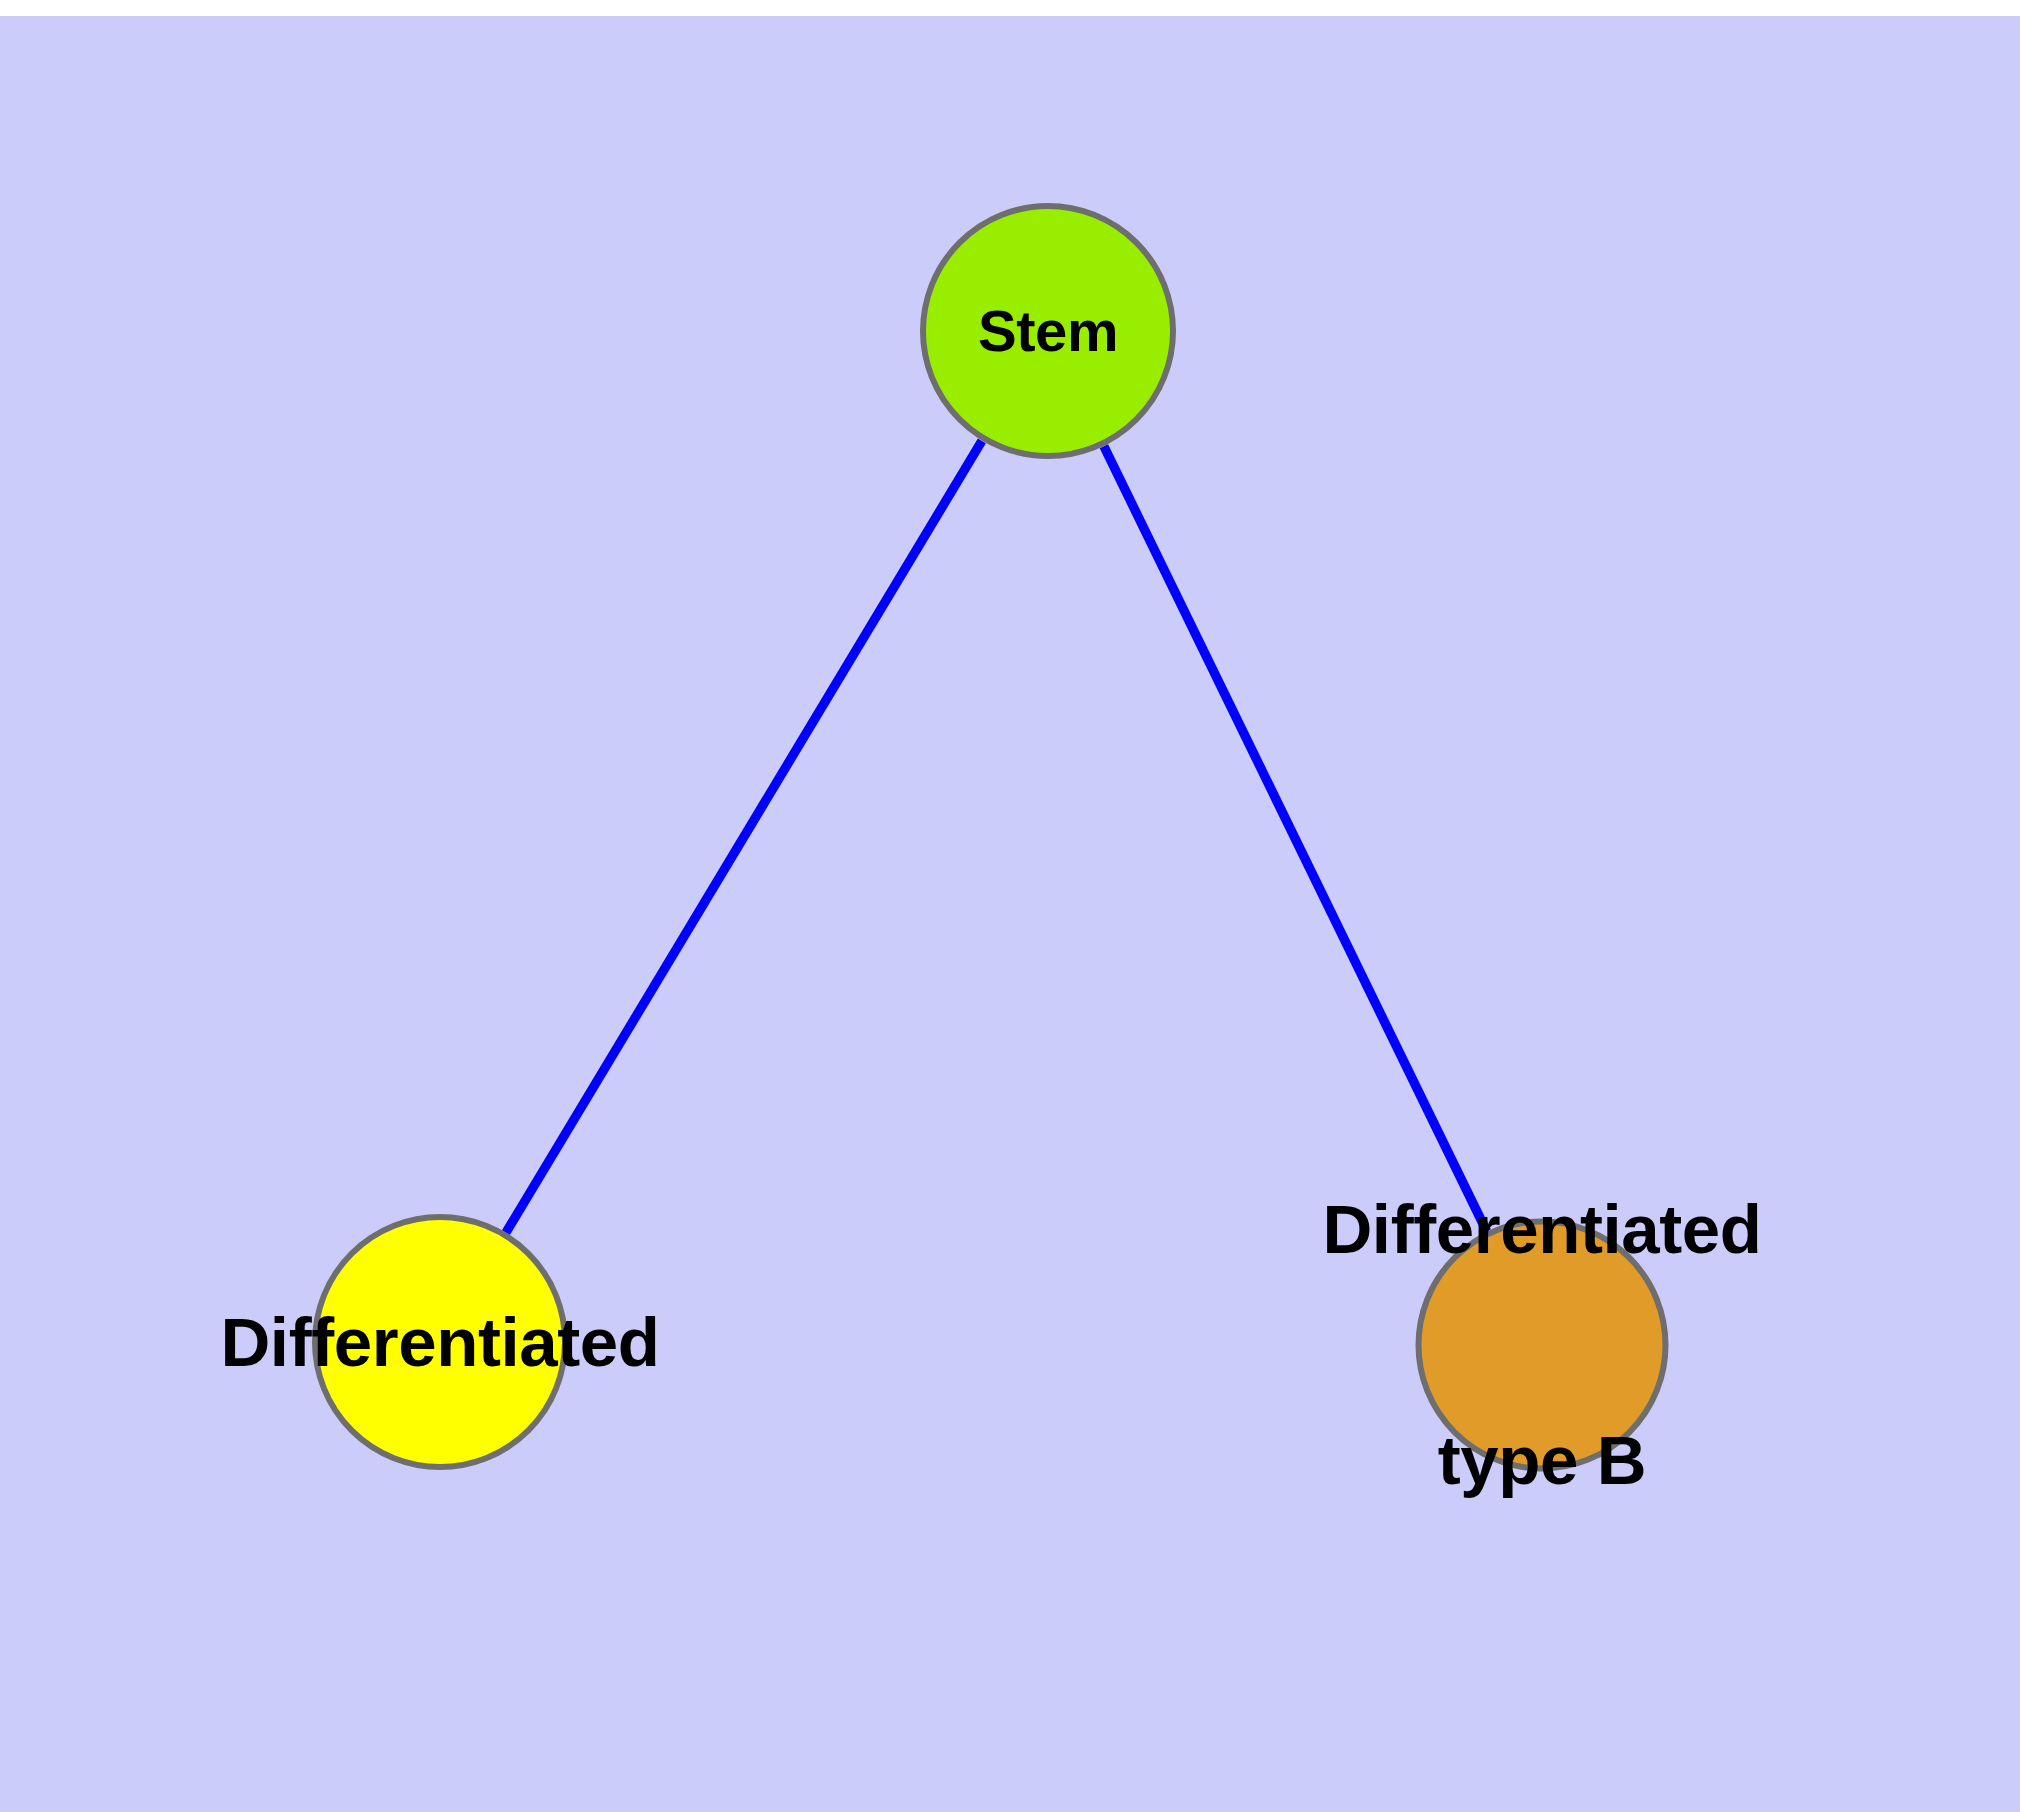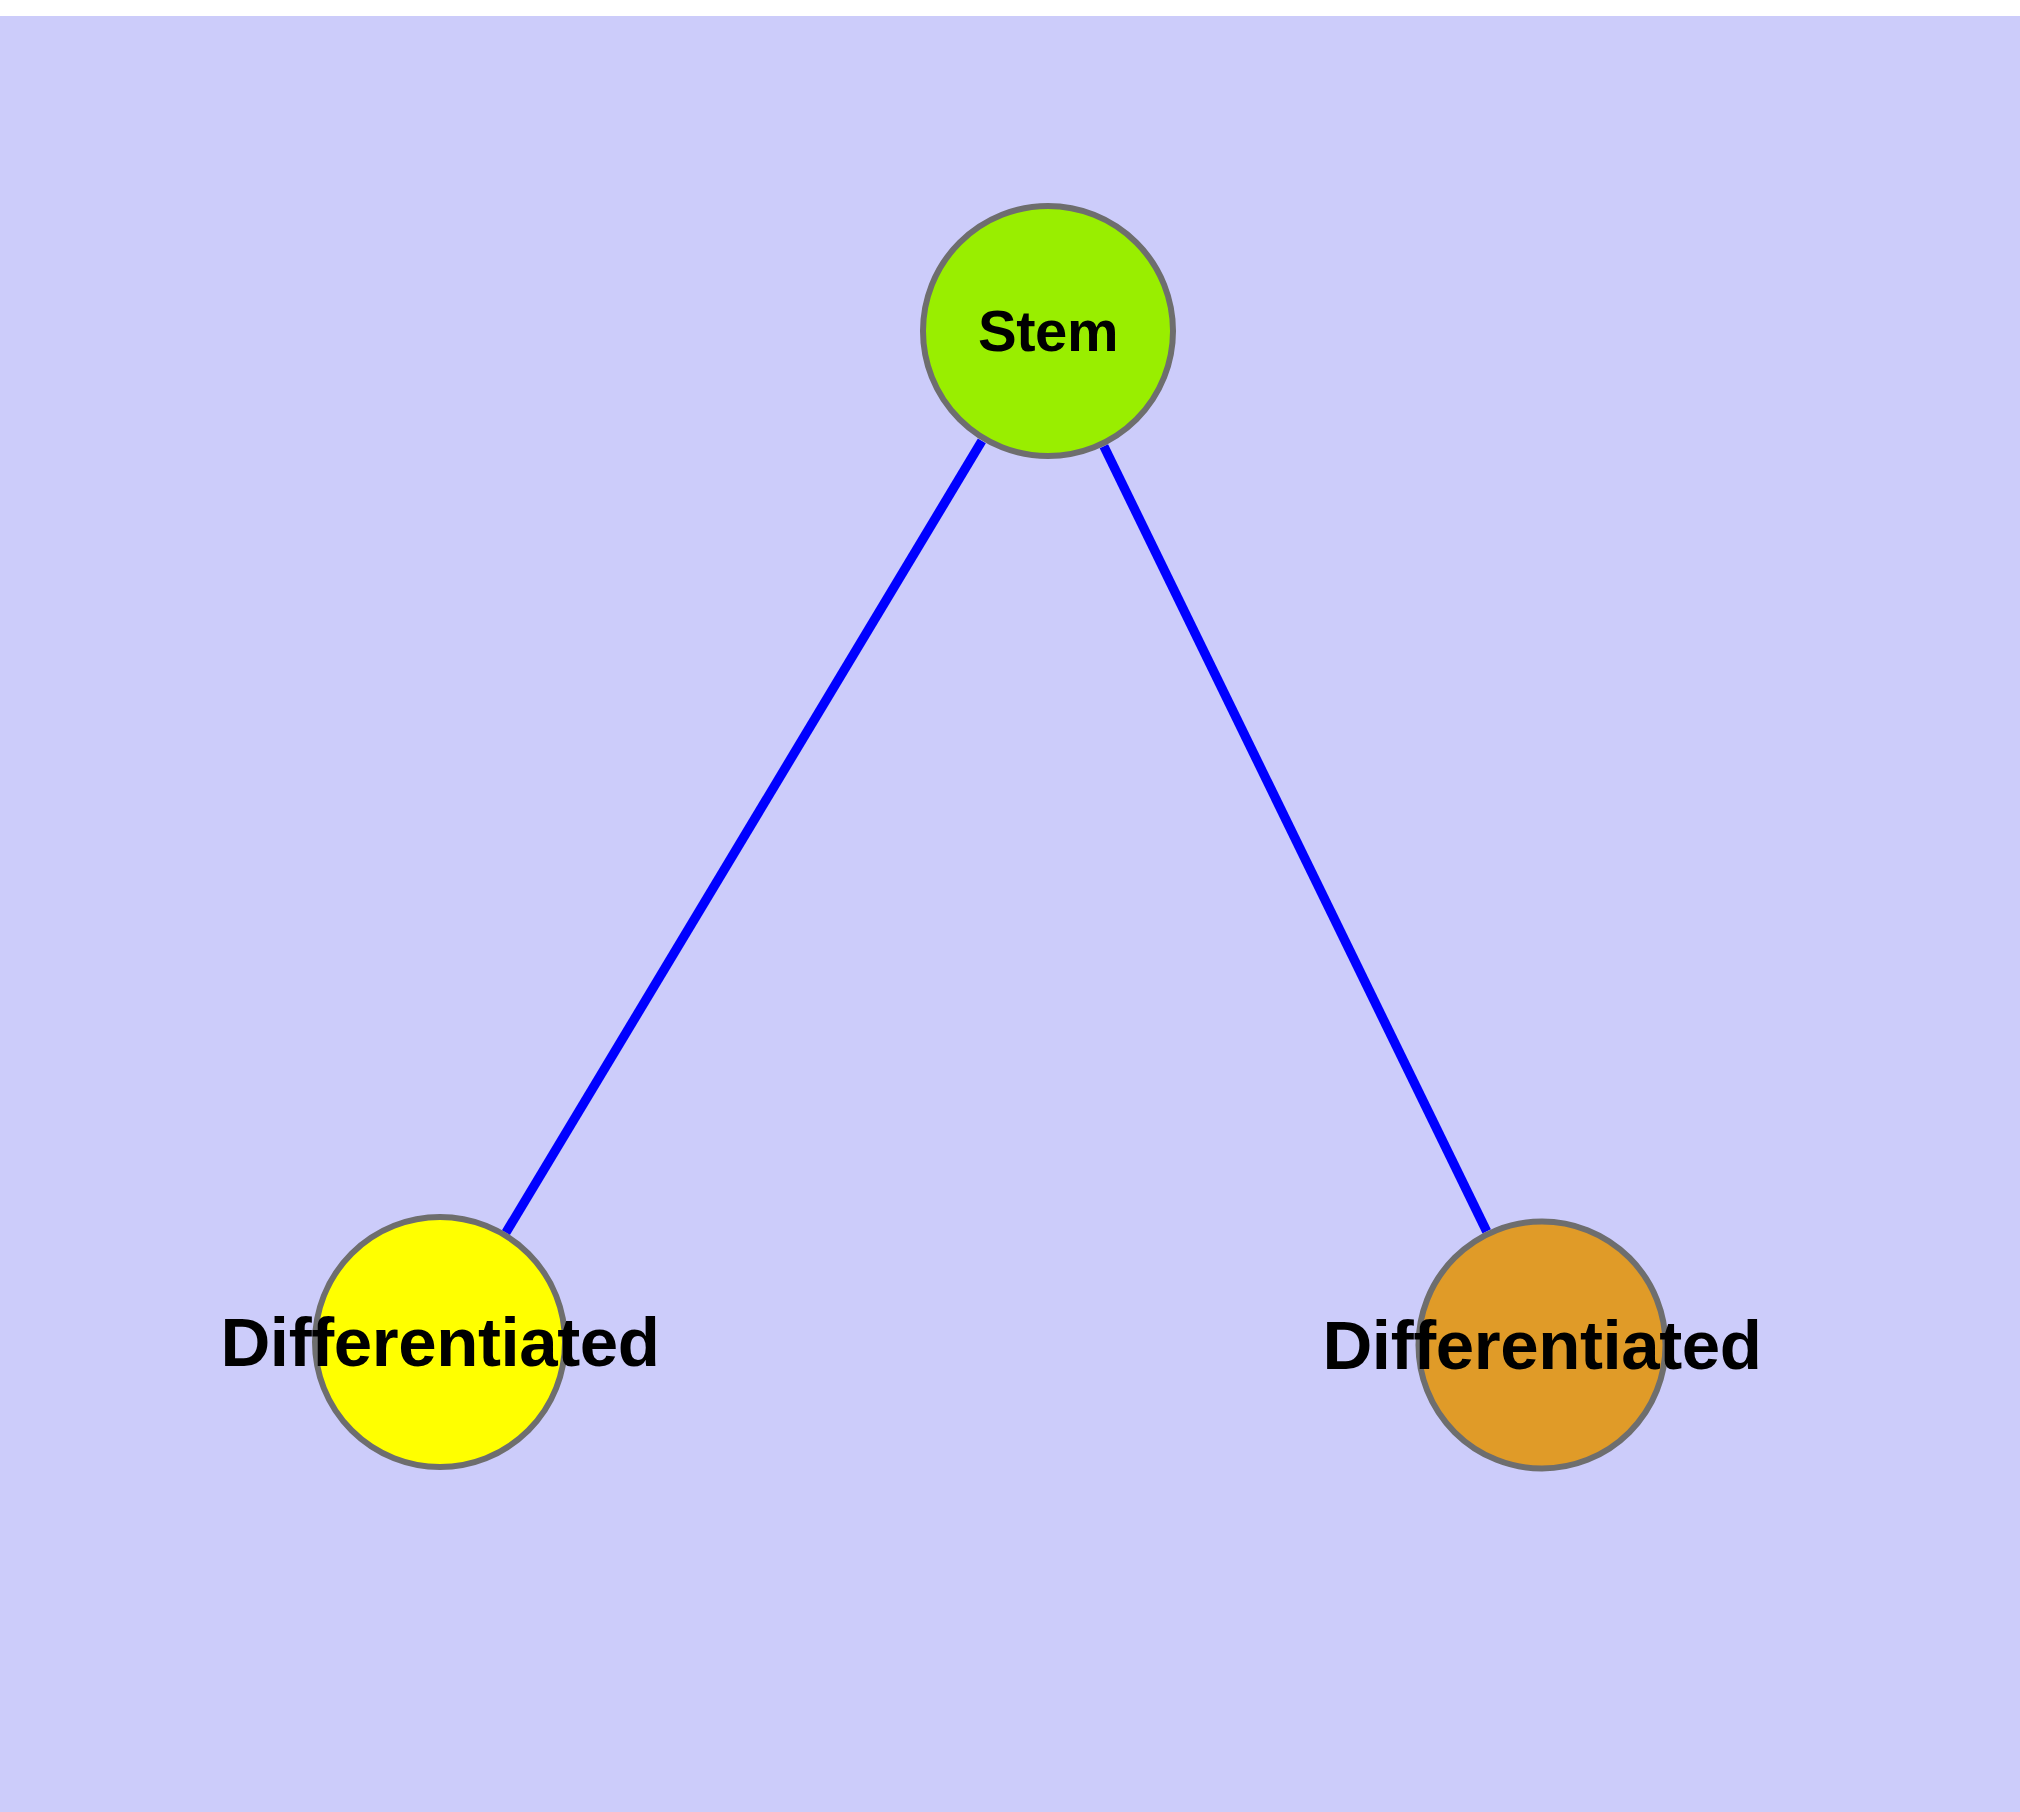--- a/index.html
+++ b/index.html
@@ -73,16 +73,17 @@
   <div class="node-label label-stem" id="label-stem" style="left: 1048px; top: 315px; font-size: 58px; color: rgb(0, 0, 0);">
     <div>Stem</div>
   </div>
 
   <div class="node-label label-leaf" id="label-diff-a" style="left: 440px; top: 1326px; font-size: 69px; color: rgb(0, 0, 0);">
     <div>Differentiated</div>
   </div>
 
   <div class="node-label label-leaf" id="label-diff-b" style="left: 1542px; top: 1329px; font-size: 69px; color: rgb(0, 0, 0);">
     <div>Differentiated</div>
+    <div>type B</div>
   </div>
 
 </div>
 
 
 </body></html>

